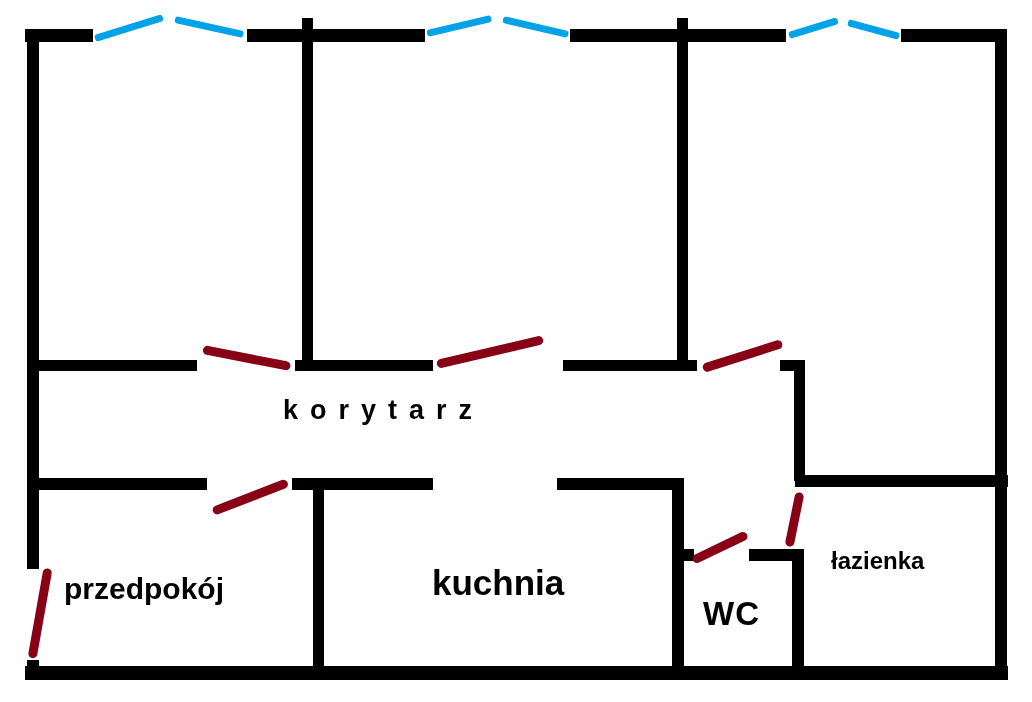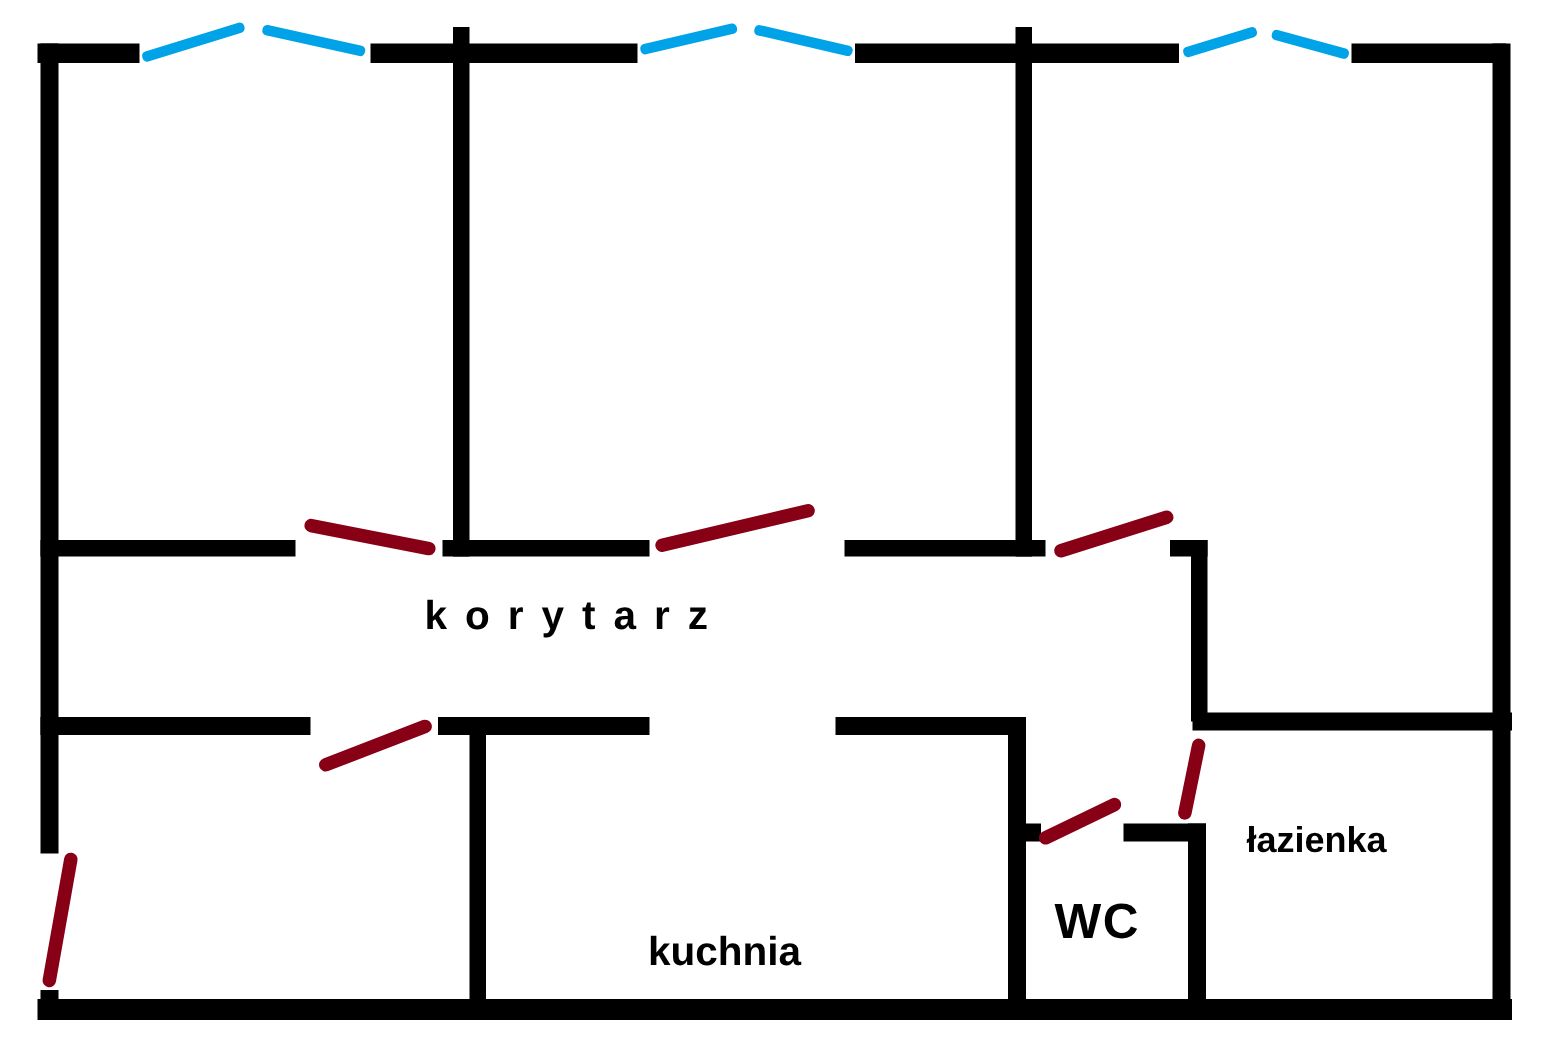--- a/index.html
+++ b/index.html
@@ -37,21 +37,22 @@
     font-weight: bold;
     white-space: nowrap;
     line-height: 1.1;
   }
 </style>
 </head>
 <body>
 
 <div id="plan" style="width: 1032px; height: 702px; --bg: #ffffff; --wall: #000000; --window: #00A2E8; --door: #880015; --label: #000000;">
   <div class="room-label" style="left: 283px; top: 396px; font-size: 27px; letter-spacing: 12px;">korytarz</div>
-  <div class="room-label" style="left: 432px; top: 620px; font-size: 27px; letter-spacing: 0px; text-align: right;">kuchnia</div>
+  <div class="room-label" style="left: 64px; top: 572px; font-size: 30px; letter-spacing: 0px;">przedpokój</div>
+  <div class="room-label" style="left: 432px; top: 564px; font-size: 35px; letter-spacing: 0px; text-align: right;">kuchnia</div>
   <div class="room-label" style="left: 703px; top: 596px; font-size: 33px; letter-spacing: 1px;">WC</div>
   <div class="room-label" style="left: 831px; top: 548px; font-size: 24px; letter-spacing: 0px;">łazienka</div>
 <div class="wall" style="left: 25px; top: 29px; width: 68px; height: 13px;"></div>
     <div class="wall" style="left: 247px; top: 29px; width: 178px; height: 13px;"></div>
     <div class="wall" style="left: 570px; top: 29px; width: 216px; height: 13px;"></div>
     <div class="wall" style="left: 901px; top: 29px; width: 103px; height: 13px;"></div>
     <div class="wall" style="left: 27px; top: 29px; width: 12px; height: 540px;"></div>
     <div class="wall" style="left: 27px; top: 660px; width: 12px; height: 20px;"></div>
     <div class="wall" style="left: 995px; top: 29px; width: 12px; height: 651px;"></div>
     <div class="wall" style="left: 25px; top: 666px; width: 983px; height: 14px;"></div>

